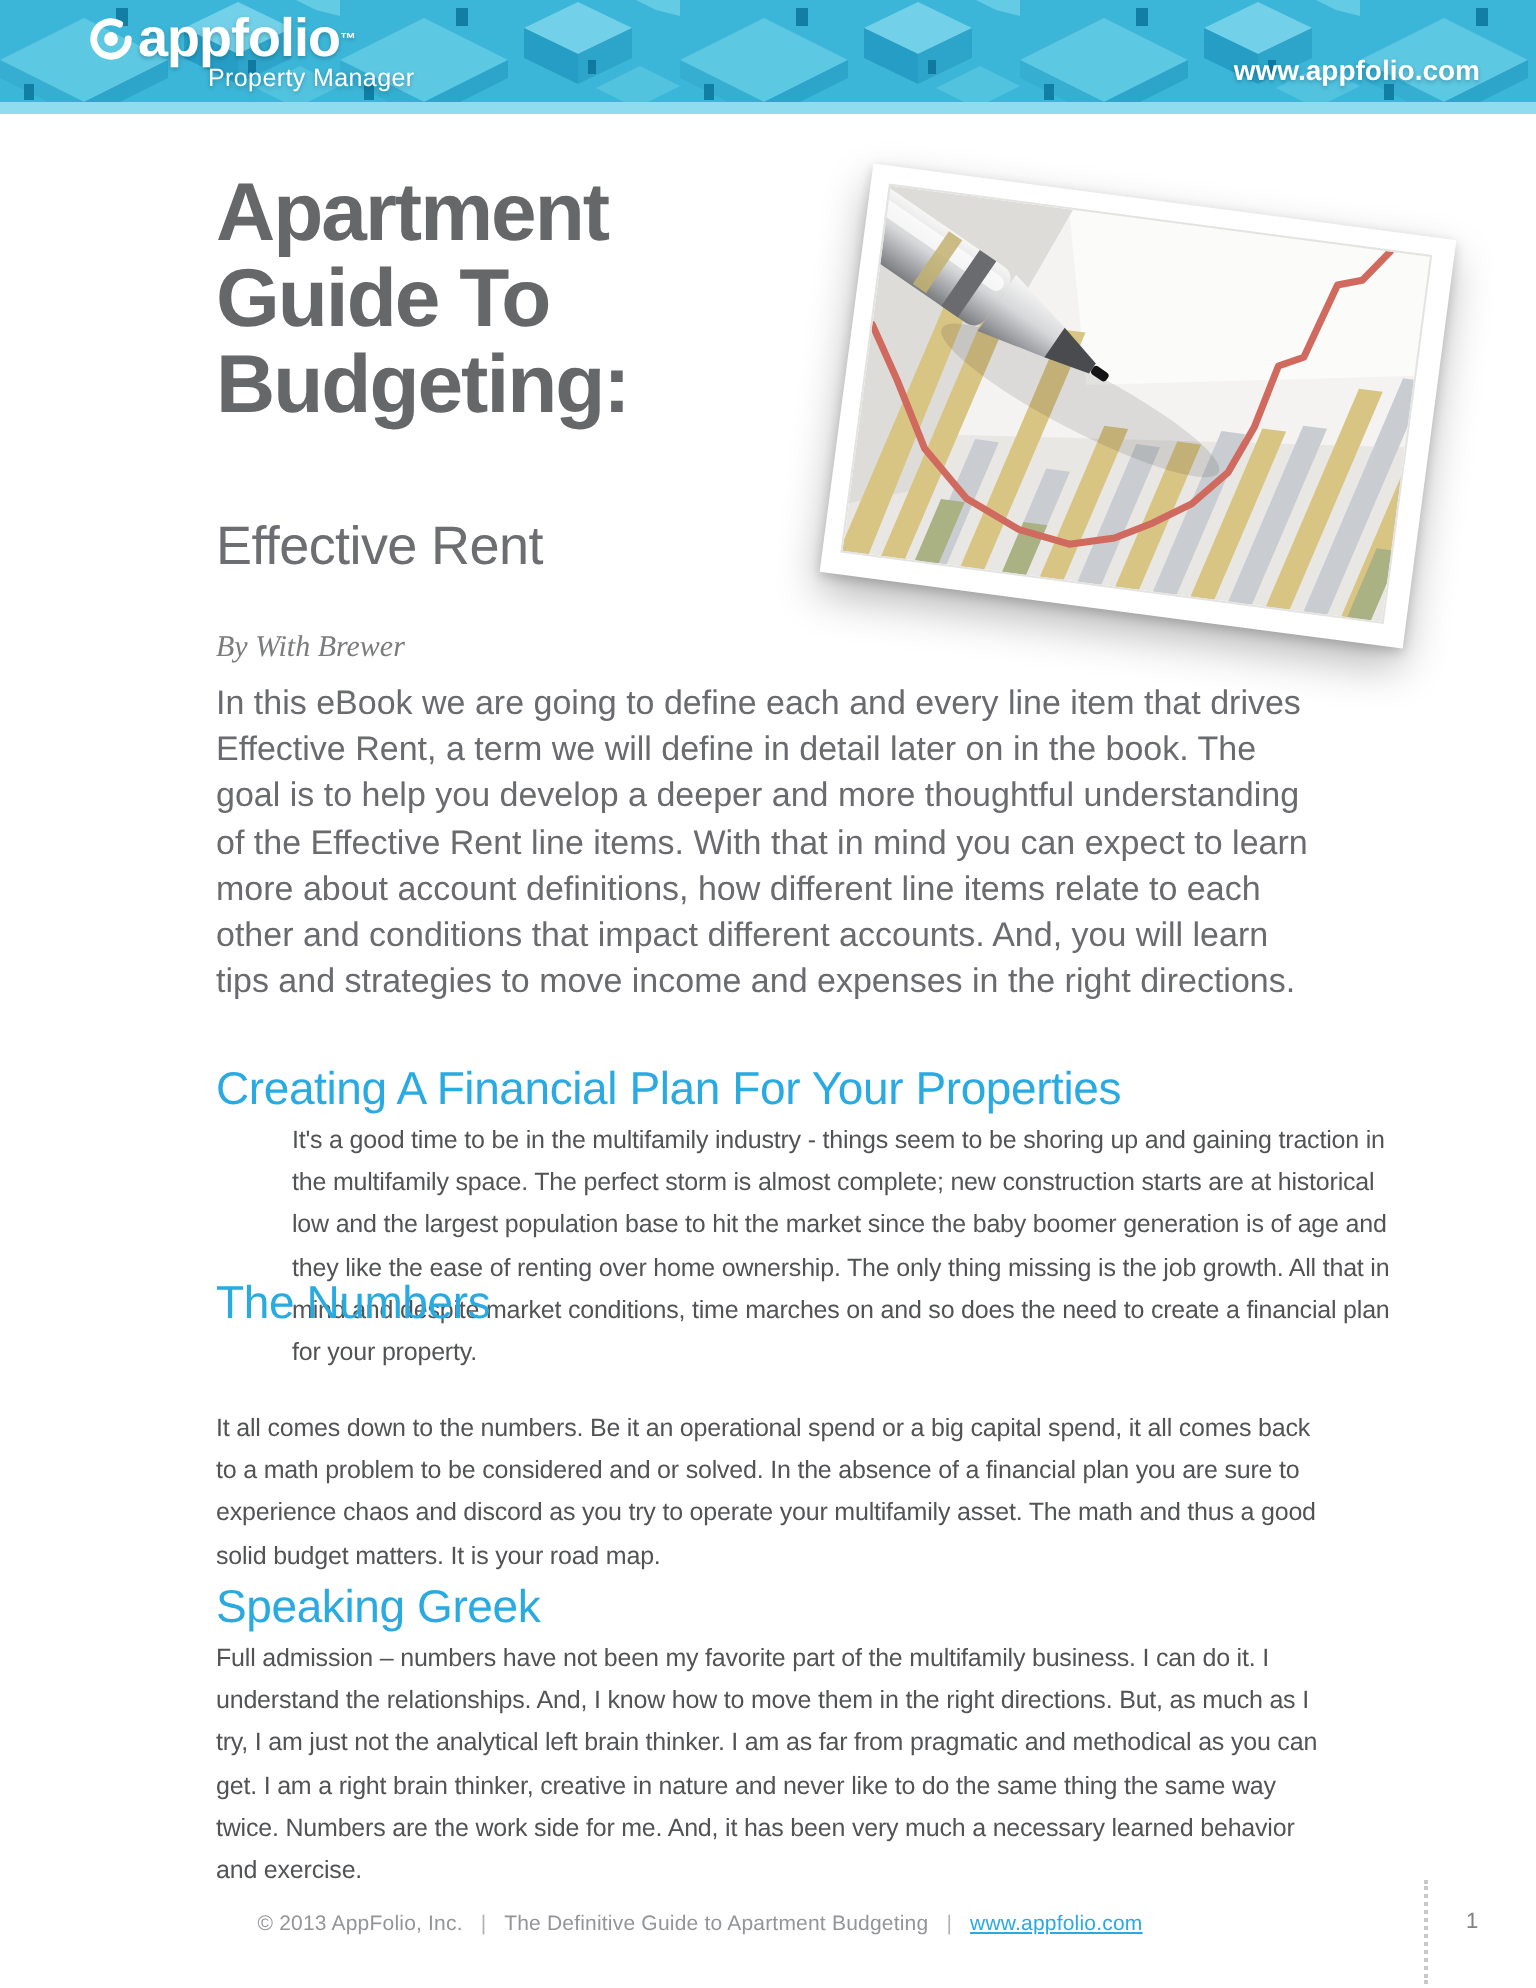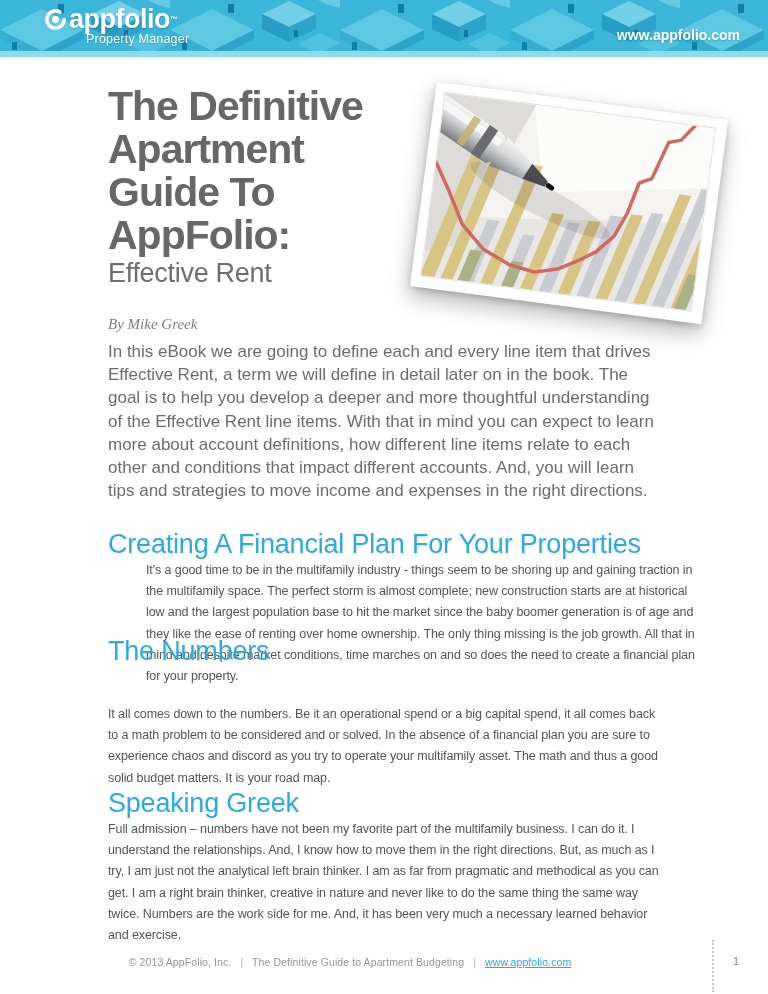--- a/index.html
+++ b/index.html
@@ -8,42 +8,42 @@
   .page { position:relative; width:768px; height:994px; background:#ffffff; overflow:hidden;padding-left:47px; }
 
   
   .header { position:absolute; left:0; top:0; width:768px; height:57px; }
   .header svg.citybg { position:absolute; left:0; top:0; }
   .logo { position:absolute; left:44px; top:6px; color:#ffffff; text-shadow:0 1px 2px rgba(0,45,65,.3); }
   .logo-line { display:flex; align-items:center; }
   .logo-a { margin-right:2px; }
   .brand { font-size:27px; font-weight:bold; letter-spacing:-0.5px; line-height:27px; }
   .tm { font-size:8px; vertical-align:14px; font-weight:bold; }
-  .tagline { font-size:12.5px; margin-left:42px; margin-top:-1px; letter-spacing:.2px; }
+  .tagline { font-size:12.5px; margin-left:60px; margin-top:-1px; letter-spacing:.2px; }
   .site-url { position:absolute; right:28px; top:27px; color:#ffffff; font-weight:bold; font-size:14px; text-shadow:0 1px 2px rgba(0,45,65,.3); }
 
   
   .title { position:absolute; left:108px; top:85px; width:330px;
            font-size:41px; font-weight:bold; line-height:43px; letter-spacing:-1px; color:#666769; }
   .subtitle { position:absolute; left:108px; top:258px; width:330px;
               font-size:27px; line-height:30px; letter-spacing:-0.3px; color:#6d6e71; }
   .byline { position:absolute; left:108px; top:316px; font-family:"Liberation Serif", serif;
             font-style:italic; font-size:15px; color:#7b7c7e; }
 
   
   .photo-frame { position:absolute; left:422px; top:100px; width:294px; height:206px;
                  background:#ffffff; padding:10px;
                  transform:rotate(7.5deg);
                  box-shadow:0 10px 22px rgba(0,0,0,.28), 0 2px 6px rgba(0,0,0,.18); }
   .photo-frame svg { display:block; outline:1px solid #e3e3e1; }
 
   
   .intro { position:absolute; left:108px; top:340px; width:552px;
            font-size:17px; line-height:23.2px; color:#6a6b6e; }
-  .sec-head { position:absolute; left:108px; font-size:27px; line-height:26px;
+  .sec-head { position:absolute; left:108px; font-size:23px; line-height:26px;
               letter-spacing:-0.2px; color:#29abe2; font-weight:400; }
   .sec-body { position:absolute; left:108px; width:560px; font-size:12.5px;
               line-height:21.2px; letter-spacing:-0.1px; color:#525355; }
   .h1pos { top:531px; } .b1pos { top:560px;margin-left:38px; }
   .h2pos { top:638px; } .b2pos { top:704px; }
   .h3pos { top:790px; } .b3pos { top:819px; }
 
   
   .footer-line { position:absolute; left:0; top:956px; width:700px; text-align:center;
                  font-size:10.5px; color:#939598; letter-spacing:.1px; }
@@ -90,29 +90,28 @@
         <span class="brand">appfolio</span>
           <span class="tm">™</span>
       </div>
       <div class="tagline">Property Manager</div>
     </div>
 
     <div class="site-url">www.appfolio.com</div>
   </div>
 
   <div class="title">
-    <div>The Definitive</div>
     <div>Apartment</div>
     <div>Guide To</div>
-    <div>AppFolio:</div>
+    <div>Budgeting:</div>
   </div>
   <div class="subtitle">
     <div>Effective Rent</div>
   </div>
-  <div class="byline">By Mike Greek</div>
+  <div class="byline">By With Brewer</div>
 
   <div class="photo-frame">
     <svg width="272" height="184" viewBox="0 0 272 184">
       <defs>
         <linearGradient id="pg" x1="0" y1="0" x2="0" y2="1">
           <stop offset="0" stop-color="#f6f6f5"></stop>
           <stop offset="0.45" stop-color="#d6d7d9"></stop>
           <stop offset="1" stop-color="#7c7d81"></stop>
         </linearGradient>
       </defs>

